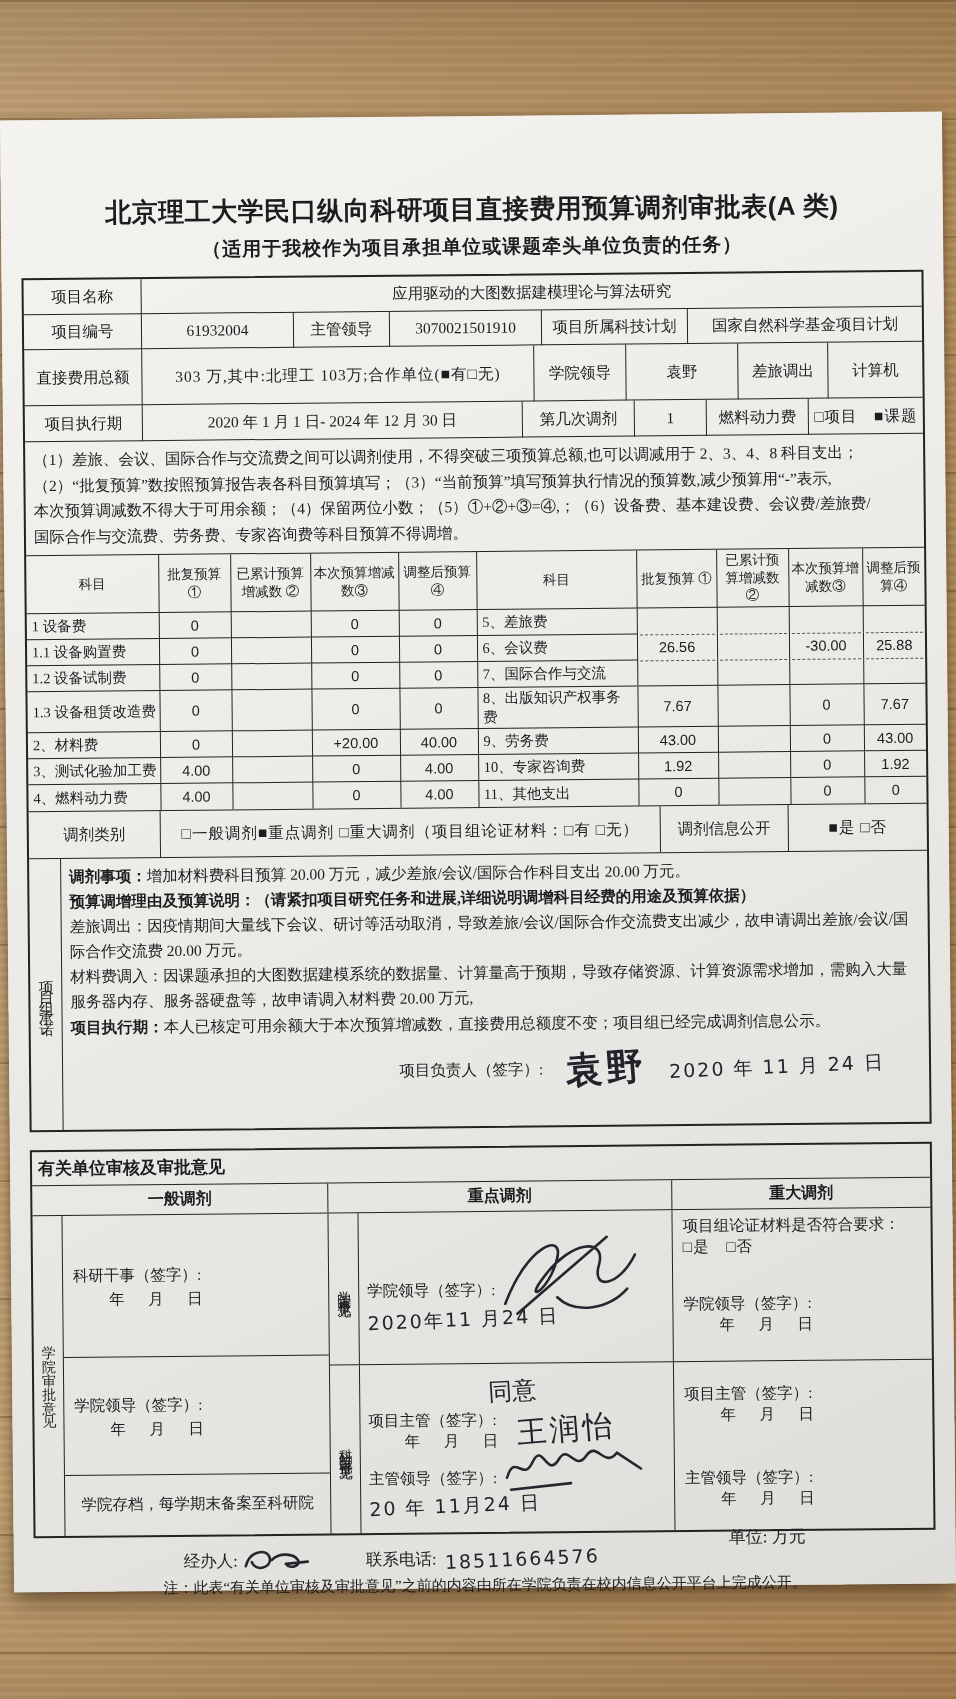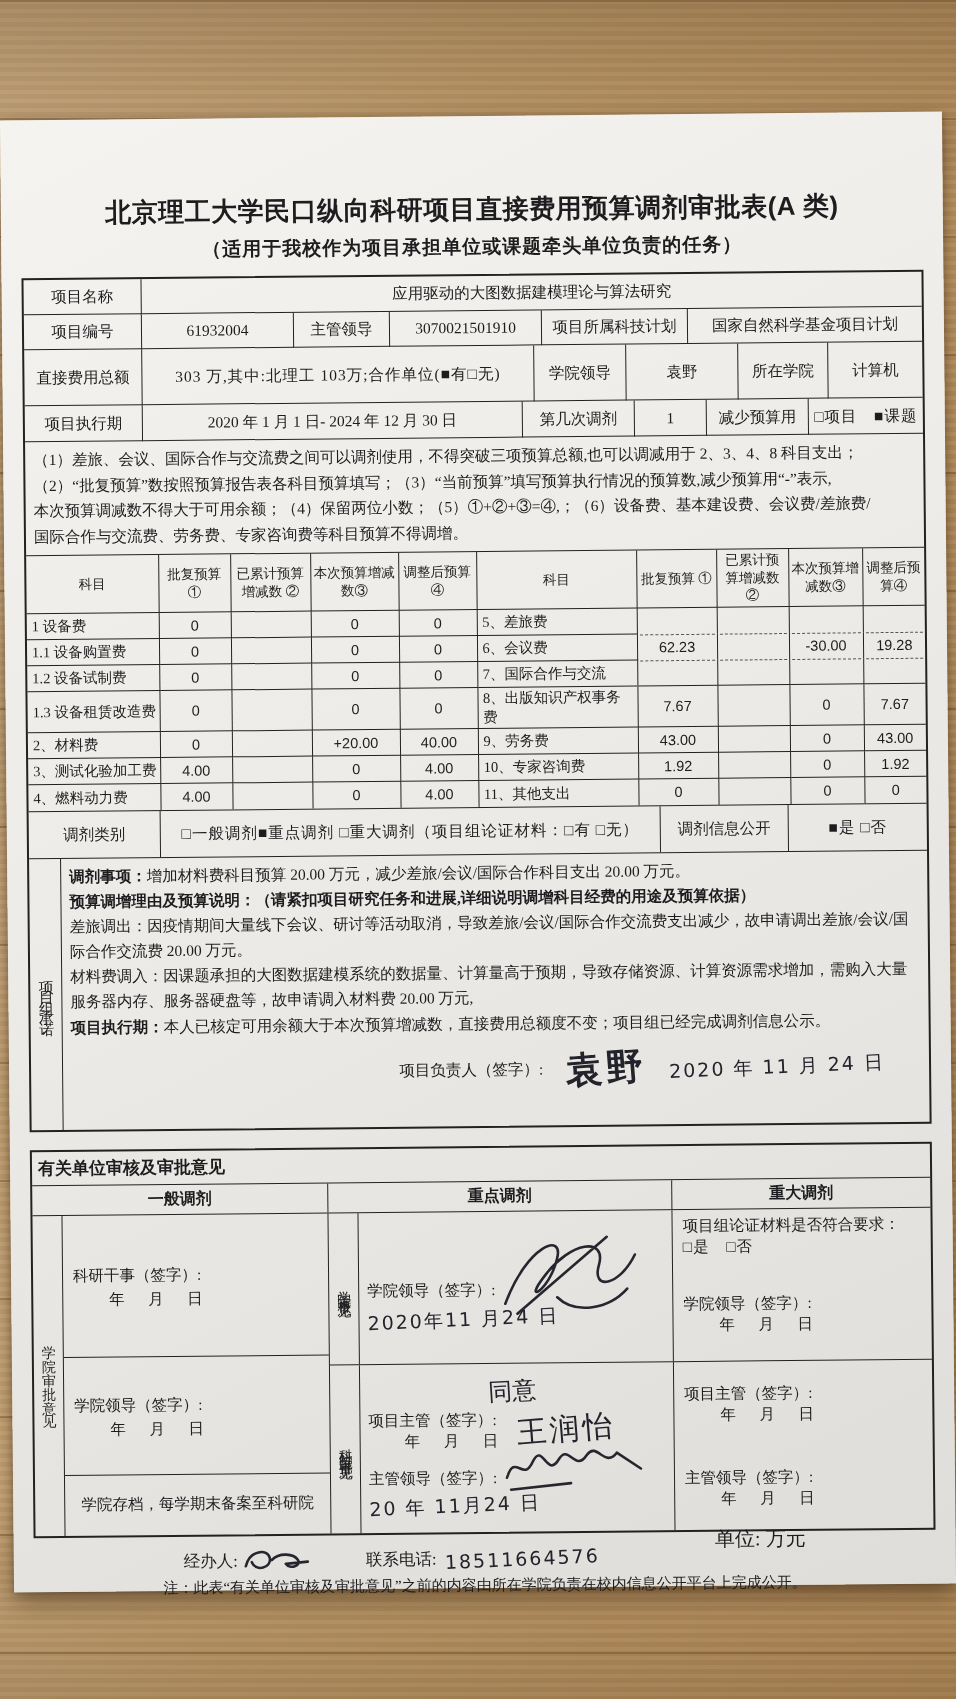--- a/index.html
+++ b/index.html
@@ -82,21 +82,21 @@
   .half .vlabel{font-size:13.5px;letter-spacing:3px;}
   .half .content{position:relative;padding:6px 8px;font-size:15.5px;}
   .col3{grid-template-rows:152px 1fr;}
   .col3 .half3{border-bottom:1.5px solid #222;padding:6px 10px;font-size:15.5px;position:relative;}
   .col3 .half3:last-child{border-bottom:none;}
   svg.scribble{position:absolute;}
   svg.scribble path{fill:none;stroke:#26262e;stroke-width:2.6;stroke-linecap:round;stroke-linejoin:round;}
   
   .footline{display:flex;align-items:flex-end;margin-top:10px;padding:0 10px 0 150px;font-size:16.5px;position:relative;}
   .footnote{text-align:center;font-size:15px;margin-top:6px;}
-  .unitlab{position:absolute;right:130px;top:-16px;font-size:20px;}
+  .unitlab{position:absolute;right:130px;top:-16px;font-size:17px;}
   .ck{letter-spacing:1px;}
 </style>
 </head>
 <body>
 
 <div class="paper">
   <div class="title">北京理工大学民口纵向科研项目直接费用预算调剂审批表(A 类)</div>
   <div class="subtitle">（适用于我校作为项目承担单位或课题牵头单位负责的任务）</div>
 
   <div class="boxA">
@@ -111,29 +111,29 @@
       <div class="c">主管领导</div>
       <div class="c">3070021501910</div>
       <div class="c">项目所属科技计划</div>
       <div class="c">国家自然科学基金项目计划</div>
     </div>
     <div class="irow r3">
       <div class="c">直接费用总额</div>
       <div class="c ck">303 万,其中:北理工 103万;合作单位(■有□无)</div>
       <div class="c">学院领导</div>
       <div class="c">袁野</div>
-      <div class="c">所在学院</div>
+      <div class="c">差旅调出</div>
       <div class="c">计算机</div>
     </div>
     <div class="irow r4">
       <div class="c">项目执行期</div>
       <div class="c">2020 年 1 月 1 日- 2024 年 12 月 30 日</div>
       <div class="c">第几次调剂</div>
       <div class="c">1</div>
-      <div class="c">减少预算用</div>
+      <div class="c">燃料动力费</div>
       <div class="c ck">□项目　■课题</div>
     </div>
 
     <div class="notes">
       <div>（1）差旅、会议、国际合作与交流费之间可以调剂使用，不得突破三项预算总额,也可以调减用于 2、3、4、8 科目支出；</div>
       <div>（2）“批复预算”数按照预算报告表各科目预算填写；（3）“当前预算”填写预算执行情况的预算数,减少预算用“-”表示,</div>
       <div>本次预算调减数不得大于可用余额；（4）保留两位小数；（5）①+②+③=④,；（6）设备费、基本建设费、会议费/差旅费/</div>
       <div>国际合作与交流费、劳务费、专家咨询费等科目预算不得调增。</div>
     </div>
 
@@ -163,24 +163,24 @@
         <th>本次预算增减数③</th>
         <th>调整后预算④</th>
       </tr>
       <tr>
         <td class="subj">1 设备费</td>
         <td>0</td>
         <td></td>
         <td>0</td>
         <td>0</td>
         <td class="subj">5、差旅费</td>
-        <td class="mergeD" rowspan="3"><div class="dash d1"></div><div class="dash d2"></div><span>62.23</span></td>
+        <td class="mergeD" rowspan="3"><div class="dash d1"></div><div class="dash d2"></div><span>26.56</span></td>
         <td class="mergeD" rowspan="3"><div class="dash d1"></div><div class="dash d2"></div><span></span></td>
         <td class="mergeD" rowspan="3"><div class="dash d1"></div><div class="dash d2"></div><span>-30.00</span></td>
-        <td class="mergeD" rowspan="3"><div class="dash d1"></div><div class="dash d2"></div><span>19.28</span></td>
+        <td class="mergeD" rowspan="3"><div class="dash d1"></div><div class="dash d2"></div><span>25.88</span></td>
       </tr>
       <tr>
         <td class="subj">1.1 设备购置费</td>
         <td>0</td>
         <td></td>
         <td>0</td>
         <td>0</td>
         <td class="subj">6、会议费</td>
       </tr>
       <tr>

